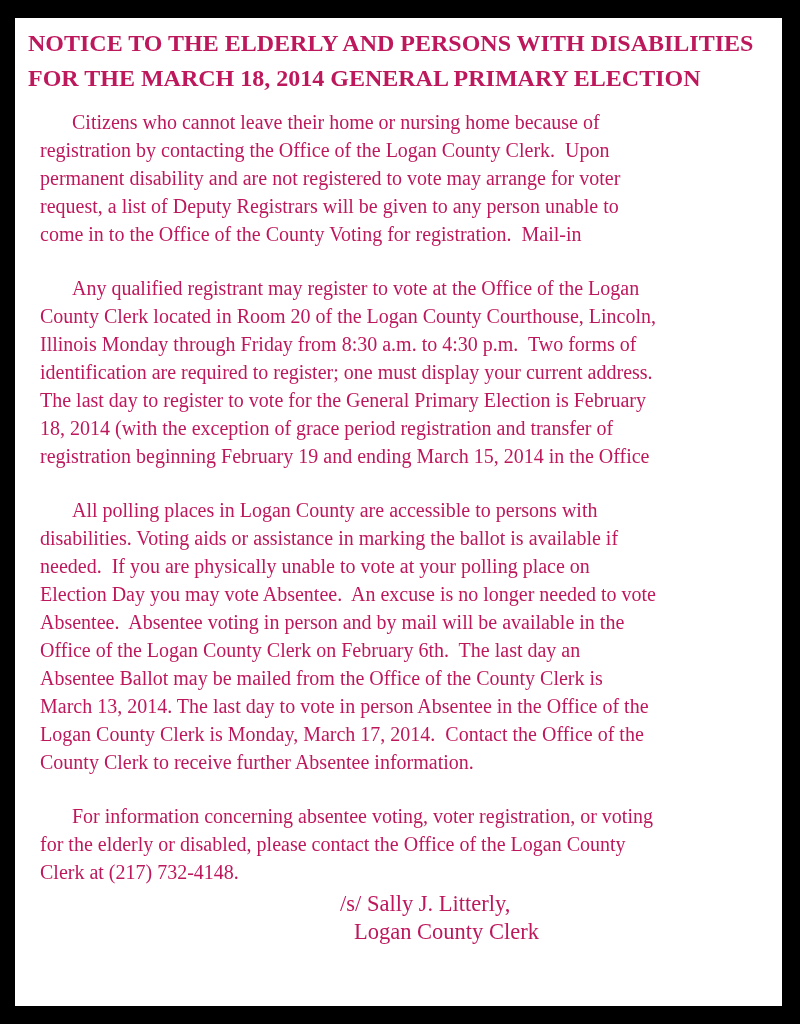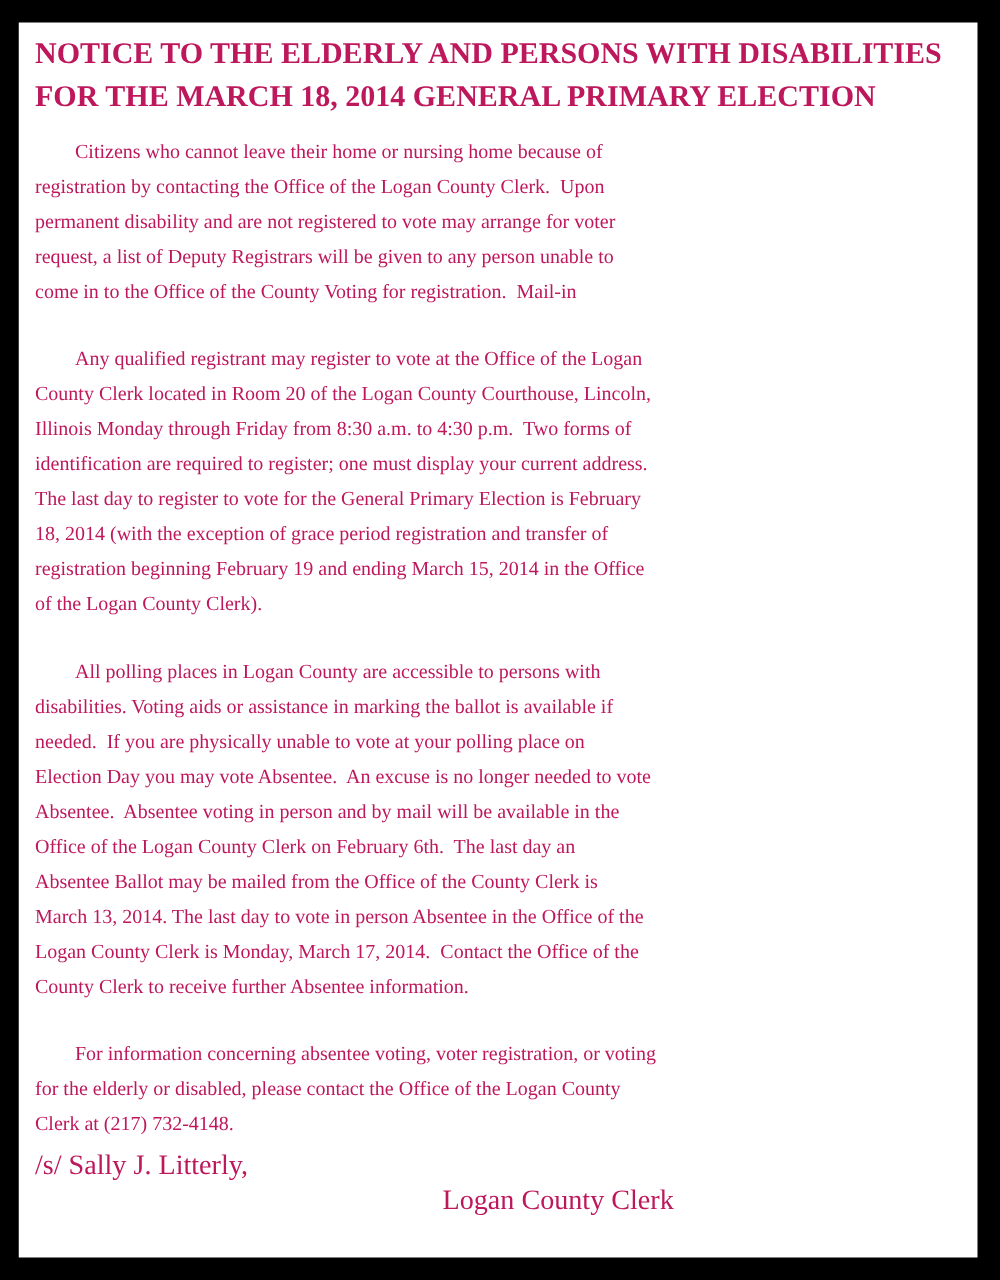--- a/index.html
+++ b/index.html
@@ -22,33 +22,33 @@
     font-family: "Liberation Serif", serif;
   }
   .title {
     margin: 4px 0 12px 0;
     font-size: 24px;
     font-weight: bold;
     line-height: 35px;
   }
   .title .line { white-space: pre; }
   .para {
-    margin: 0 0 26px 0;
-    font-size: 16px;
+    margin: 0 0 26px 12px;
+    font-size: 20px;
     line-height: 28px;
     font-weight: normal;
   }
   .para .line { white-space: pre; }
   .para .line:first-child { padding-left: 32px; }
   .para-last { margin-bottom: 4px; }
   .signature {
     font-size: 22.5px;
     line-height: 28px;
   }
-  .sig-line-1 { white-space: pre; font-family: Liberation Serif, serif; }
+  .sig-line-1 { margin-left: 312px; white-space: pre; font-family: Liberation Serif, serif; }
   .sig-line-2 { margin-left: 326px; white-space: pre; }
 </style>
 </head>
 <body>
 
 <div class="page">
   <h1 class="title">
       <div class="line">NOTICE TO THE ELDERLY AND PERSONS WITH DISABILITIES</div>
       <div class="line">FOR THE MARCH 18, 2014 GENERAL PRIMARY ELECTION</div>
     </h1>
@@ -62,21 +62,20 @@
     </div>
 
   <div class="para">
       <div class="line">Any qualified registrant may register to vote at the Office of the Logan</div>
       <div class="line">County Clerk located in Room 20 of the Logan County Courthouse, Lincoln,</div>
       <div class="line">Illinois Monday through Friday from 8:30 a.m. to 4:30 p.m.  Two forms of</div>
       <div class="line">identification are required to register; one must display your current address.</div>
       <div class="line">The last day to register to vote for the General Primary Election is February</div>
       <div class="line">18, 2014 (with the exception of grace period registration and transfer of</div>
       <div class="line">registration beginning February 19 and ending March 15, 2014 in the Office</div>
-      <div class="line">of the Logan County Clerk).</div>
     </div>
 
   <div class="para">
       <div class="line">All polling places in Logan County are accessible to persons with</div>
       <div class="line">disabilities. Voting aids or assistance in marking the ballot is available if</div>
       <div class="line">needed.  If you are physically unable to vote at your polling place on</div>
       <div class="line">Election Day you may vote Absentee.  An excuse is no longer needed to vote</div>
       <div class="line">Absentee.  Absentee voting in person and by mail will be available in the</div>
       <div class="line">Office of the Logan County Clerk on February 6th.  The last day an</div>
       <div class="line">Absentee Ballot may be mailed from the Office of the County Clerk is</div>

